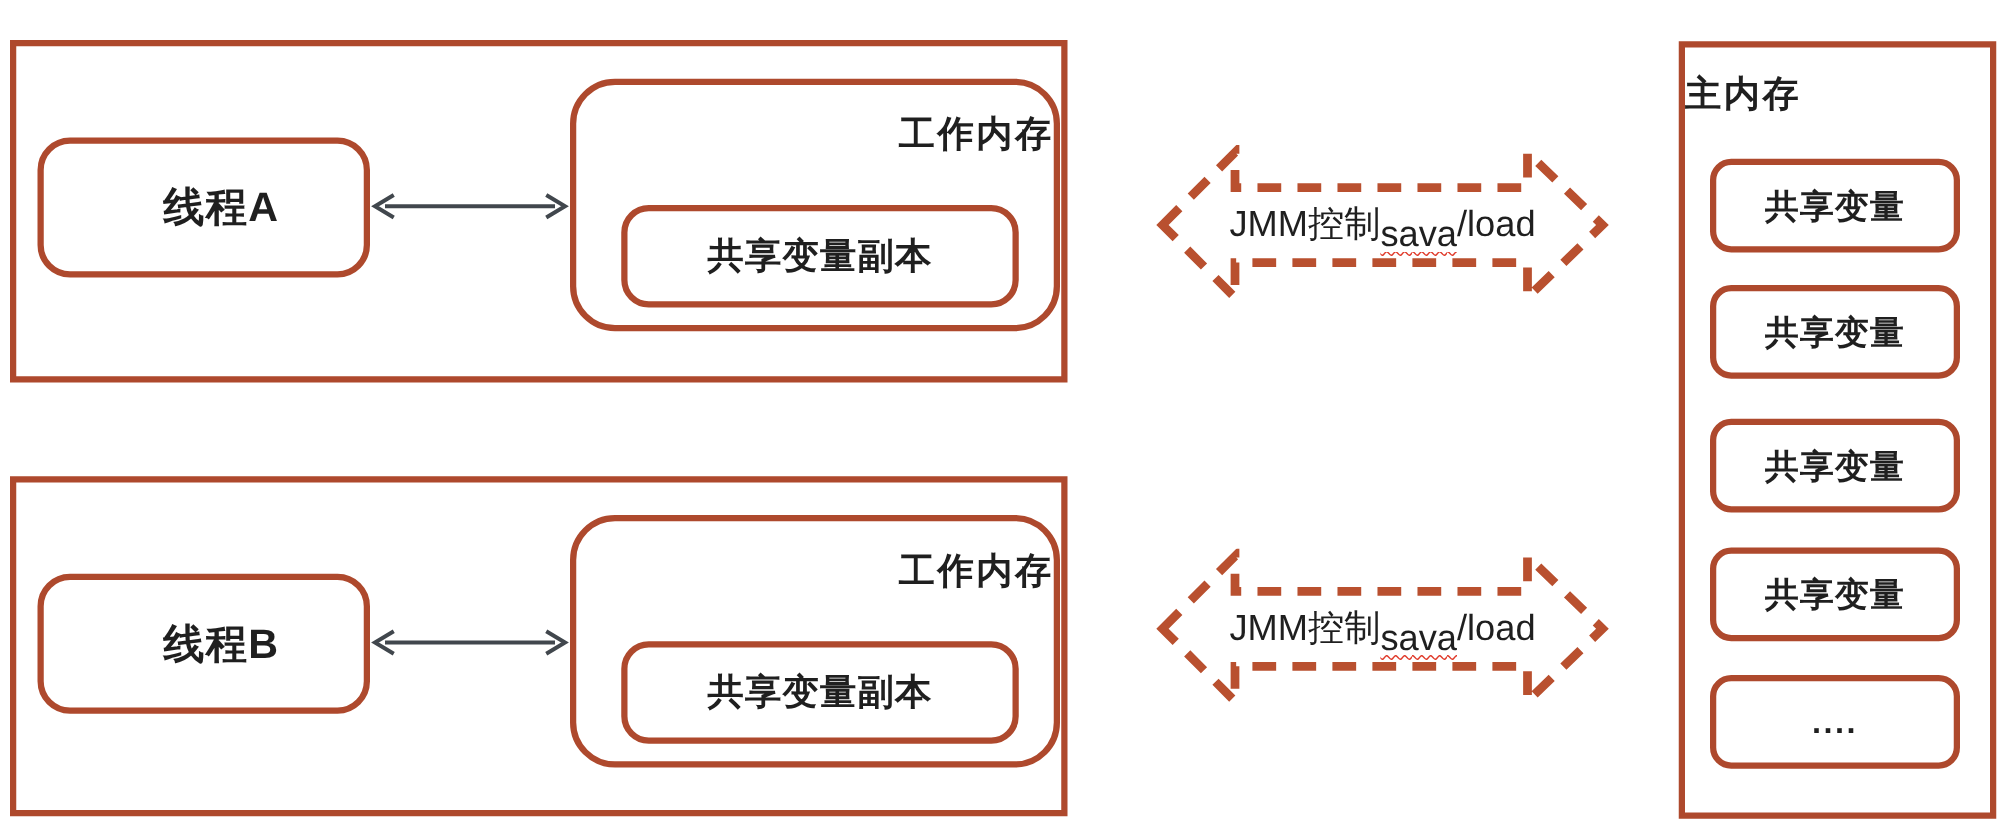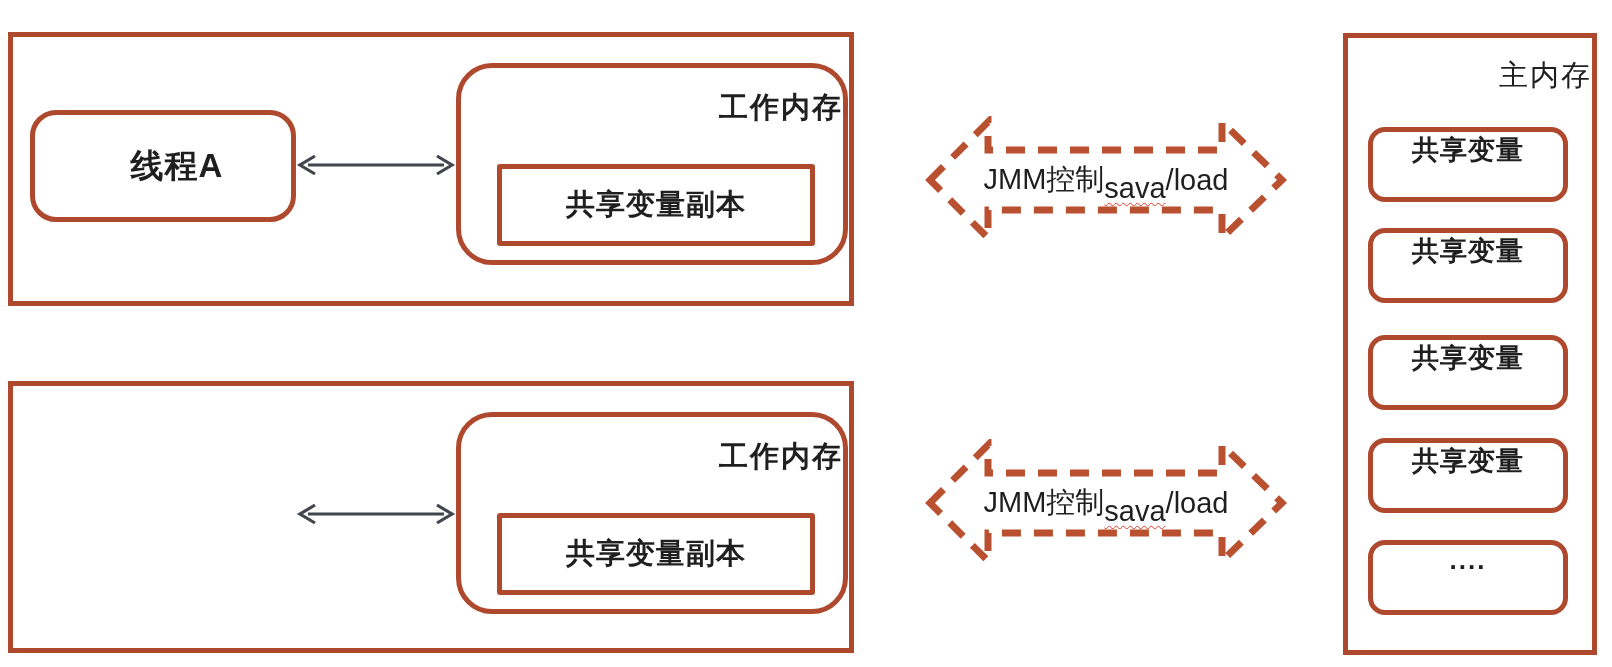--- a/index.html
+++ b/index.html
@@ -66,21 +66,21 @@
     padding-top:20px;
     text-align:right;
     font-size:29px;font-weight:600;
     letter-spacing:2px;
   }
   .copy-box{
     position:absolute;
     left:36px;top:96px;
     width:318px;height:82px;
     border:5px solid var(--border-c);
-    border-radius:3px;
+    border-radius:22px;
     display:flex;align-items:center;justify-content:center;
     font-size:29px;font-weight:600;
     letter-spacing:1px;
   }
   
   .jmm-arrow{
     position:absolute;
     left:924px;
     width:364px;height:128px;
   }
@@ -108,31 +108,31 @@
   
   .main-memory{
     position:absolute;
     left:1343px;top:33px;
     width:254px;height:622px;
     border:5px solid var(--border-c);
     background:var(--bg-c);
   }
   .mm-title{
     padding-top:18px;
-    text-align:right;
-    font-size:29px;font-weight:400;
+    text-align:left;
+    font-size:29px;font-weight:700;
     letter-spacing:2px;
   }
   .mm-slot{
     position:absolute;
     left:20px;
     width:200px;height:75px;
     border:5px solid var(--border-c);
     border-radius:17px;
-    display:flex;justify-content:center;
+    display:flex;align-items:center;justify-content:center;
     font-size:27px;font-weight:600;
     letter-spacing:1px;
     background:var(--bg-c);
   }
   .mm-slot.s0{top:89px;}
   .mm-slot.s1{top:190px;}
   .mm-slot.s2{top:297px;}
   .mm-slot.s3{top:400px;}
   .mm-slot.s4{top:502px;}
   .mm-slot.dots{font-size:26px;font-weight:700;letter-spacing:2px;}
@@ -153,20 +153,23 @@
     </svg>
     <div class="wm-box">
       <div class="wm-title">工作内存</div>
       <div class="copy-box">
         <span>共享变量副本</span>
       </div>
     </div>
   </section>
 
   <section class="thread-section row-b">
+    <div class="thread-box">
+      <span>线程B</span>
+    </div>
     <svg class="connector" viewBox="0 0 160 26" aria-hidden="true">
       <line x1="12" y1="13" x2="148" y2="13"></line>
       <polyline points="19,4 4,13 19,22"></polyline>
       <polyline points="141,4 156,13 141,22"></polyline>
     </svg>
     <div class="wm-box">
       <div class="wm-title">工作内存</div>
       <div class="copy-box">
         <span>共享变量副本</span>
       </div>

